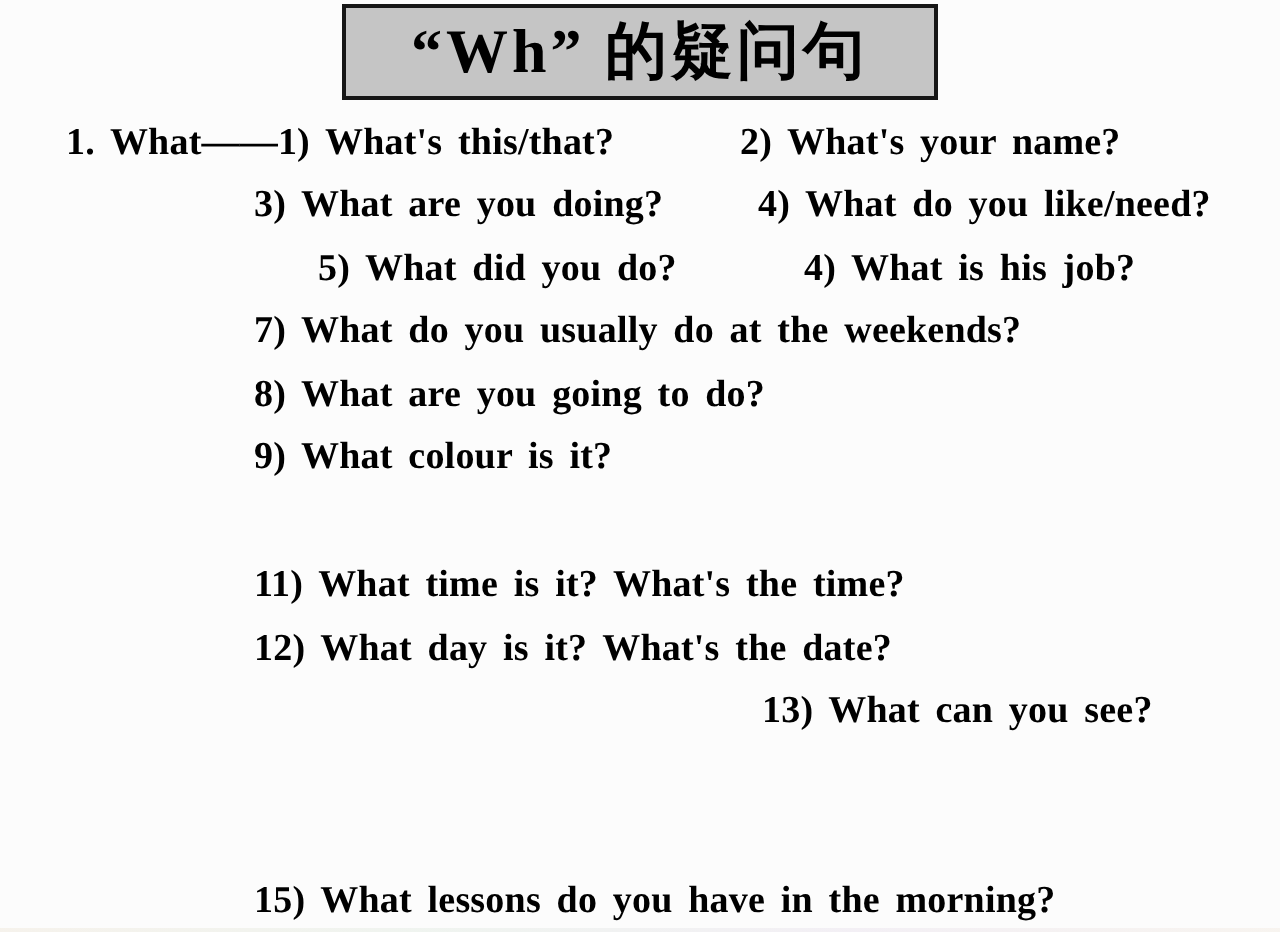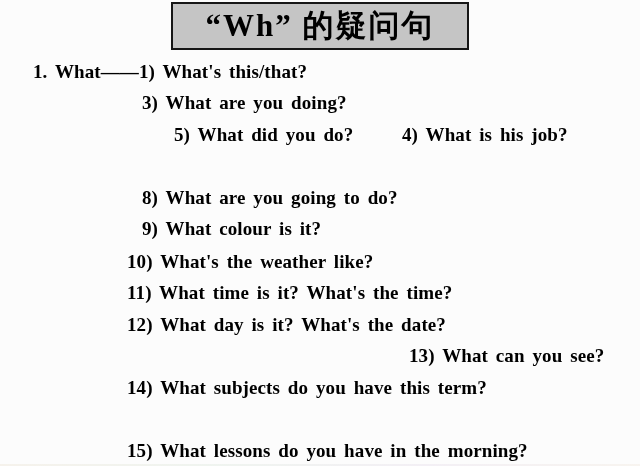--- a/index.html
+++ b/index.html
@@ -37,60 +37,61 @@
     letter-spacing: 0.1px;
     line-height: 24px;
   }
   
   .t1  { top: 60px; }  .t2  { top: 91px; }  .t3  { top: 123px; margin-left: 32px; }
   .t4  { top: 154px; } .t5  { top: 186px; } .t6  { top: 217px; }
   .t7  { top: 250px; } .t8  { top: 281px; } .t9  { top: 313px; }
   .t10 { top: 344px; } .t11 { top: 376px; } .t12 { top: 407px; margin-top: 32px; }
   
   .x-first { left: 33px; }
-  .x-c1s   { left: 142px; }  
+  .x-c1s   { left: 127px; }  
   .x-c1d   { left: 127px; }  
   .x-c2a   { left: 370px; }  
   .x-c2b   { left: 379px; }  
-  .x-c2c   { left: 381px; margin-left: 28px; }  
+  .x-c2c   { left: 381px; }  
   .edge-artifact {
     position: absolute;
     left: 0; right: 0; bottom: 0;
     height: 2px;
     background: linear-gradient(90deg, #f5f1ea, #eef3ee, #f2eef4, #f7f3ee);
     opacity: 0.9;
   }
 </style>
 </head>
 <body>
 
 <div class="page">
 
   <div class="titlebox">
     <span>“Wh” 的疑问句</span>
   </div>
 
   <div class="ln t1 x-first"><span>1. What——</span><span>1) What's this/that?</span></div>
+  <div class="ln t1 x-c2a">2) What's your name?</div>
 
   <div class="ln t2 x-c1s">3) What are you doing?</div>
+  <div class="ln t2 x-c2b">4) What do you like/need?</div>
 
   <div class="ln t3 x-c1s">5) What did you do?</div>
   <div class="ln t3 x-c2a">4) What is his job?</div>
 
+  <div class="ln t4 x-c1s">7) What do you usually do at the weekends?</div>
 
   <div class="ln t5 x-c1s">8) What are you going to do?</div>
 
   <div class="ln t6 x-c1s">9) What colour is it?</div>
 
-  <div class="ln t7 x-c1d">10) What's the weather like?</div>
 
   <div class="ln t8 x-c1d">11) What time is it? What's the time?</div>
 
   <div class="ln t9 x-c1d">12) What day is it? What's the date?</div>
 
   <div class="ln t10 x-c2c">13) What can you see?</div>
 
-  <div class="ln t11 x-c1d">14) What subjects do you have this term?</div>
 
   <div class="ln t12 x-c1d">15) What lessons do you have in the morning?</div>
 
   <div class="edge-artifact"></div>
 </div>
 
 </body></html>

